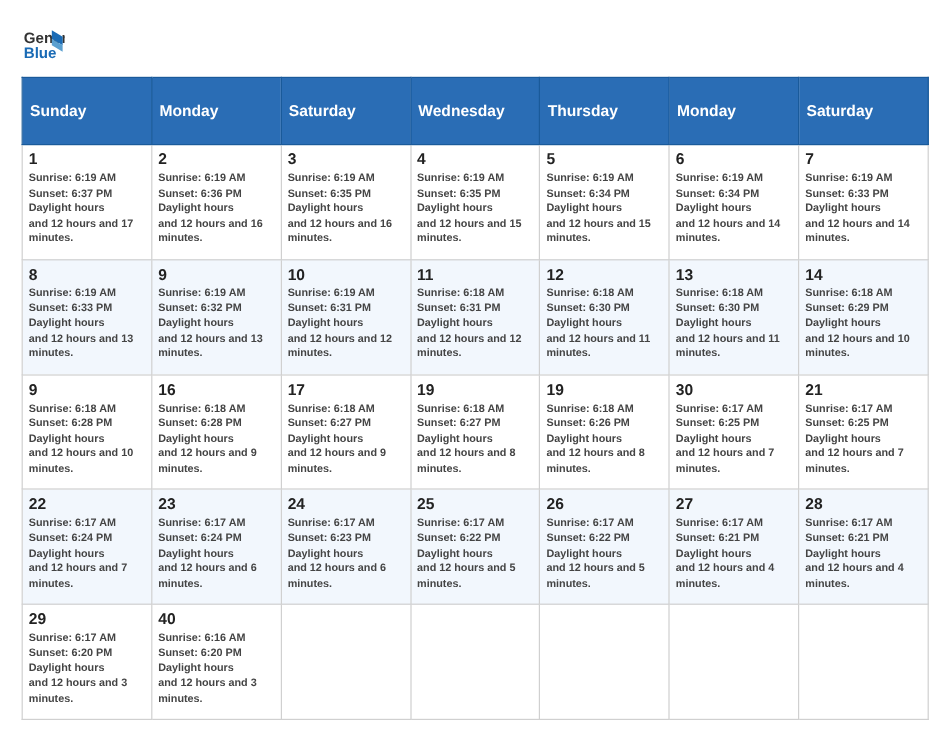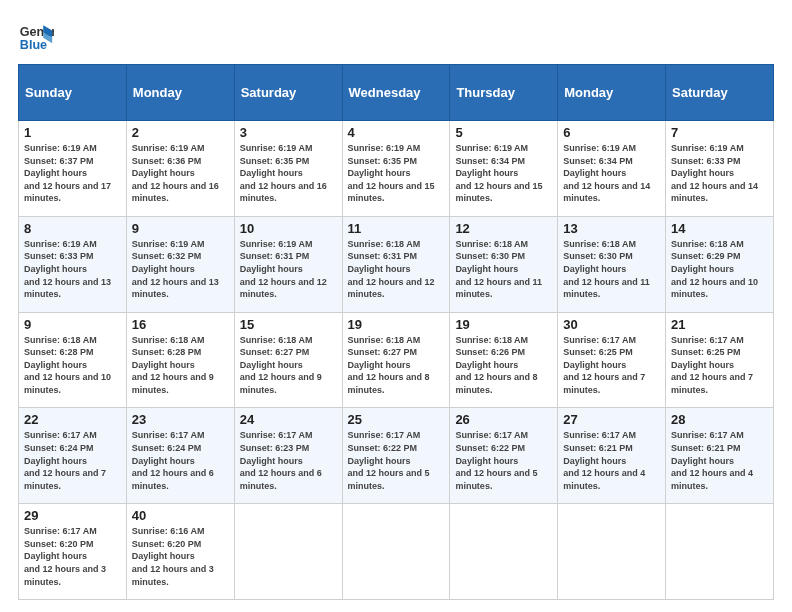--- a/index.html
+++ b/index.html
@@ -268,21 +268,21 @@
           <td>
         <span class="day-num">16</span>
         <div class="day-info">
           Sunrise: 6:18 AM<br>
           Sunset: 6:28 PM<br>
           Daylight hours<br>
           and 12 hours and 9 minutes.
         </div>
       </td>
           <td>
-        <span class="day-num">15</span>
+        <span class="day-num">17</span>
         <div class="day-info">
           Sunrise: 6:18 AM<br>
           Sunset: 6:27 PM<br>
           Daylight hours<br>
           and 12 hours and 9 minutes.
         </div>
       </td>
           <td>
         <span class="day-num">19</span>
         <div class="day-info">

